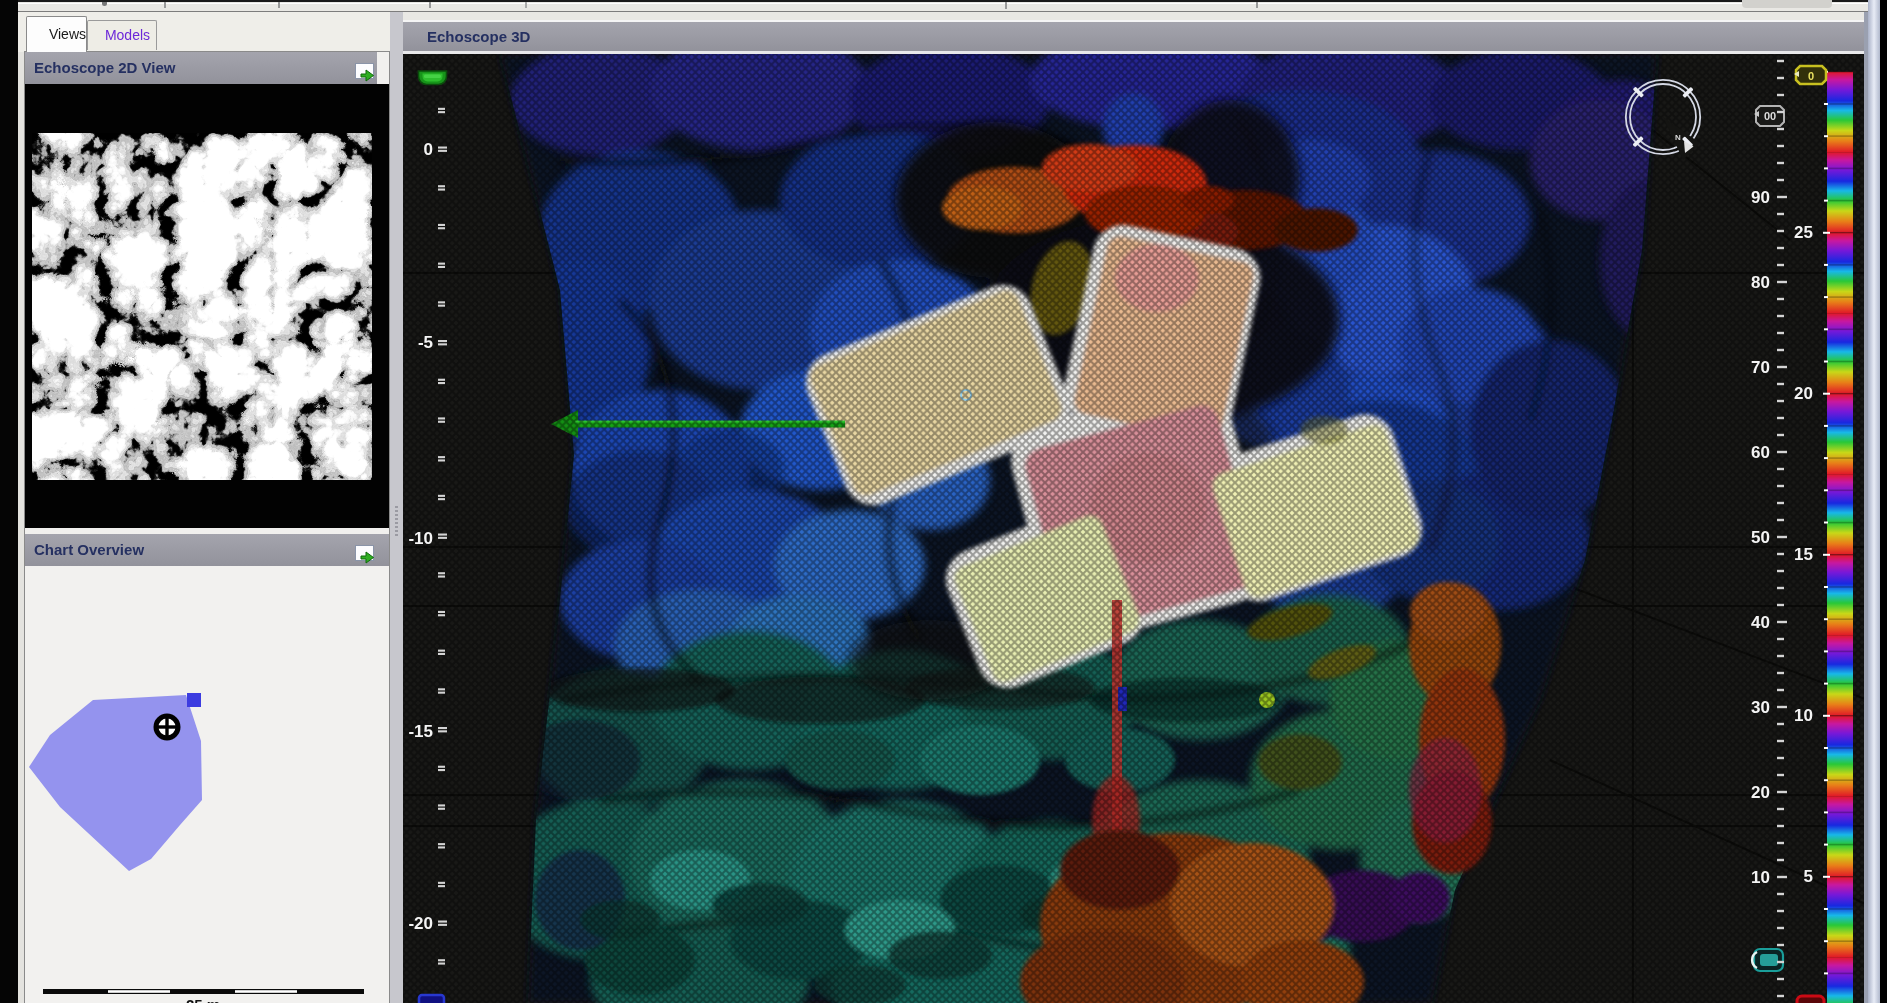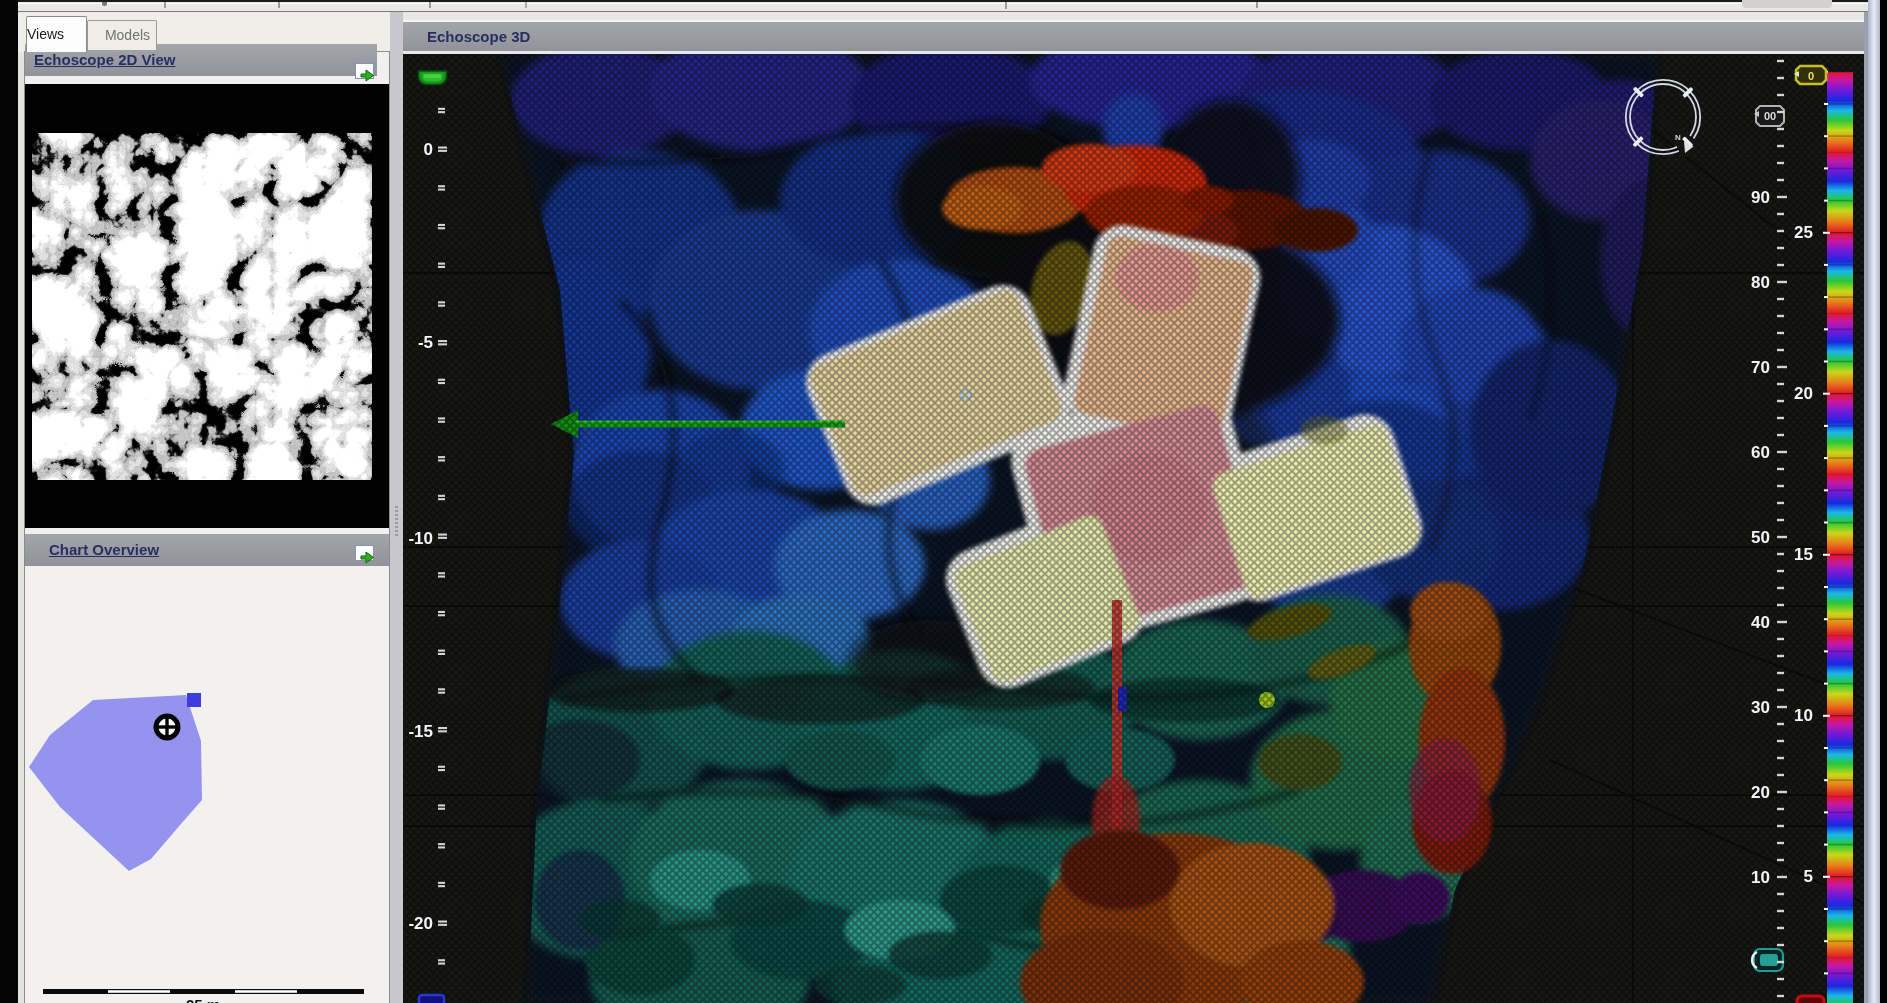--- a/index.html
+++ b/index.html
@@ -22,26 +22,26 @@
 <div class="abs" style="left:1005px;top:2px;width:2px;height:7px;background:#999;"></div>
 <div class="abs" style="left:1256px;top:2px;width:2px;height:6px;background:#999;"></div>
 <div class="abs" style="left:102px;top:2px;width:5px;height:4px;background:#777;border-radius:0 0 3px 3px;"></div>
 <div class="abs" style="left:1742px;top:0;width:90px;height:8px;background:#d2d1cd;border-radius:0 0 4px 4px;"></div>
 
 <div class="abs" style="left:0;top:0;width:18px;height:1003px;background:#050505;"></div>
 
 <div class="abs" style="left:18px;top:12px;width:377px;height:40px;background:#efeee9;"></div>
 <div class="abs" style="left:18px;top:52px;width:6px;height:951px;background:#e4e3df;"></div>
 
-<div class="abs" style="left:26px;top:16px;width:61px;height:36px;background:#fdfdfd;border:1px solid #8a8a8a;border-bottom:none;border-radius:2px 2px 0 0;color:#1a1a1a;font-size:14px;text-align:left;line-height:34px;z-index:3;">Views</div>
-<div class="abs" style="left:87px;top:20px;width:70px;height:30px;background:#eeede6;border:1px solid #9a9a9a;border-bottom:none;border-radius:2px 2px 0 0;color:#737373;font-size:14px;text-align:center;line-height:28px;z-index:2;padding-left:11px;">Models</div>
+<div class="abs" style="left:26px;top:16px;width:61px;height:36px;background:#fdfdfd;border:1px solid #8a8a8a;border-bottom:none;border-radius:2px 2px 0 0;color:#1a1a1a;font-size:14px;text-align:right;line-height:34px;z-index:3;">Views</div>
+<div class="abs" style="left:87px;top:20px;width:70px;height:30px;background:#eeede6;border:1px solid #9a9a9a;border-bottom:none;border-radius:2px 2px 0 0;color:#6d28d9;font-size:14px;text-align:center;line-height:28px;z-index:2;padding-left:11px;">Models</div>
 
 <div class="abs" style="left:24px;top:51px;width:366px;height:952px;background:#f1f0ee;border:1px solid #8a8a8a;border-bottom:none;"></div>
 
-<div class="abs hdr" style="left:25px;top:44px;width:352px;height:32px;line-height:32px;padding-left:9px;text-decoration:underline;">Echoscope 2D View</div>
+<div class="abs hdr" style="left:25px;top:52px;width:352px;height:32px;line-height:32px;padding-left:9px;">Echoscope 2D View</div>
 <div class="abs" style="left:353px;top:58px;width:24px;height:24px;">
 <svg width="24" height="24">
       <rect x="2.5" y="5.5" width="18" height="15" fill="#fcfcfe" stroke="#8a94a8"></rect>
 <path d="M8,16 h5 v-4 l7.5,5.5 -7.5,5.5 v-4 h-5 Z" fill="#2fae22" stroke="#0e6a0a" stroke-width="1"></path>
     </svg></div>
 
 <div class="abs" style="left:25px;top:84px;width:364px;height:444px;background:#020202;"></div>
 <div class="abs" style="left:32px;top:133px;width:340px;height:347px;">
 <svg width="340" height="347">
   <filter id="sonar" x="0" y="0" width="100%" height="100%">
@@ -51,21 +51,21 @@
           <feFuncA type="table" tableValues="0 0.12 0.62 0.8 0.74 0.9 0.86 0.97 1 1"></feFuncA>
         </feComponentTransfer>
     <feFlood flood-color="#ffffff" result="w"></feFlood>
     <feComposite in="w" in2="b" operator="in"></feComposite>
   </filter>
   <rect width="340" height="347" fill="#000"></rect>
   <rect width="340" height="347" filter="url(#sonar)"></rect>
 </svg>
 </div>
 
-<div class="abs hdr" style="left:25px;top:534px;width:364px;height:32px;line-height:32px;padding-left:24px;text-decoration:underline;">Chart Overview</div>
+<div class="abs hdr" style="left:25px;top:534px;width:364px;height:32px;line-height:32px;padding-left:9px;">Chart Overview</div>
 <div class="abs" style="left:353px;top:540px;width:24px;height:24px;">
 <svg width="24" height="24">
       <rect x="2.5" y="5.5" width="18" height="15" fill="#fcfcfe" stroke="#8a94a8"></rect>
 <path d="M8,16 h5 v-4 l7.5,5.5 -7.5,5.5 v-4 h-5 Z" fill="#2fae22" stroke="#0e6a0a" stroke-width="1"></path>
     </svg></div>
 
 <div class="abs" style="left:25px;top:566px;width:364px;height:437px;background:#f2f1ef;">
 <svg width="364" height="437" style="position:absolute;left:0;top:0;">
   <polygon points="68,134 161,129 176,175 177,234 155,259 126,293 104,305 35,241 4,201 25,169" fill="#9493ee"></polygon>
   <rect x="162" y="127" width="14" height="14" fill="#3c3ce0"></rect>

